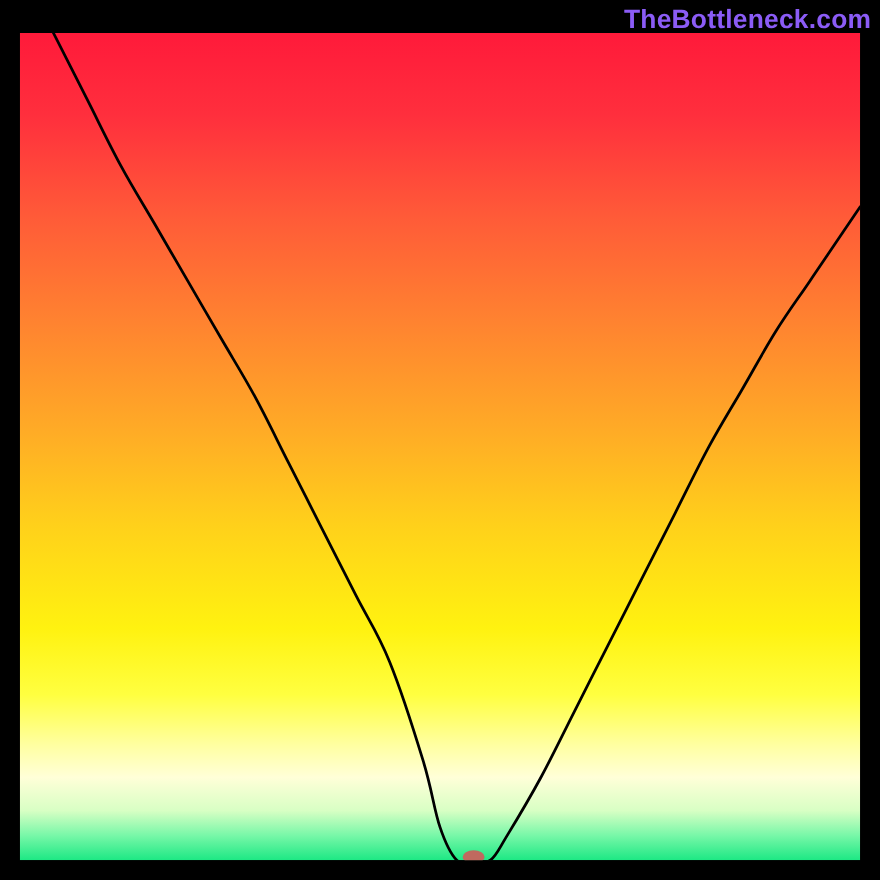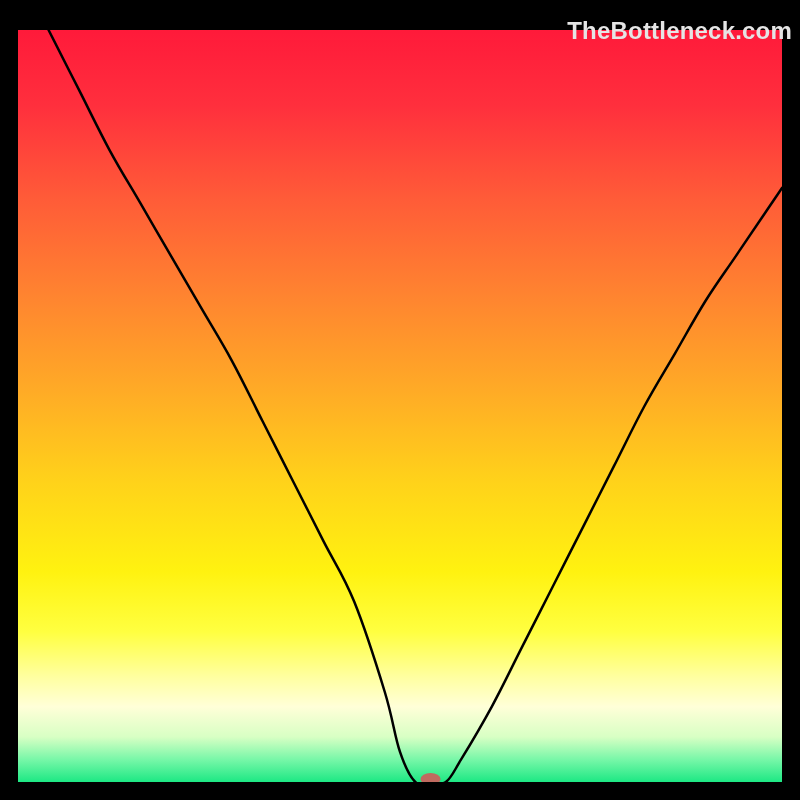--- a/index.html
+++ b/index.html
@@ -12,23 +12,23 @@
     background: #000;
   }
   .frame {
     position: relative;
     width: 800px;
     height: 800px;
     background: #000;
   }
   .watermark {
     position: absolute;
-    top: 17px;
+    top: 4px;
     right: 8px;
-    color: #e5e5e5;
+    color: #8b5cf6;
     font-size: 24px;
     font-weight: 600;
     letter-spacing: 0.2px;
     z-index: 10;
   }
   .plot {
     position: absolute;
     left: 18px;
     top: 30px;
     width: 764px;

